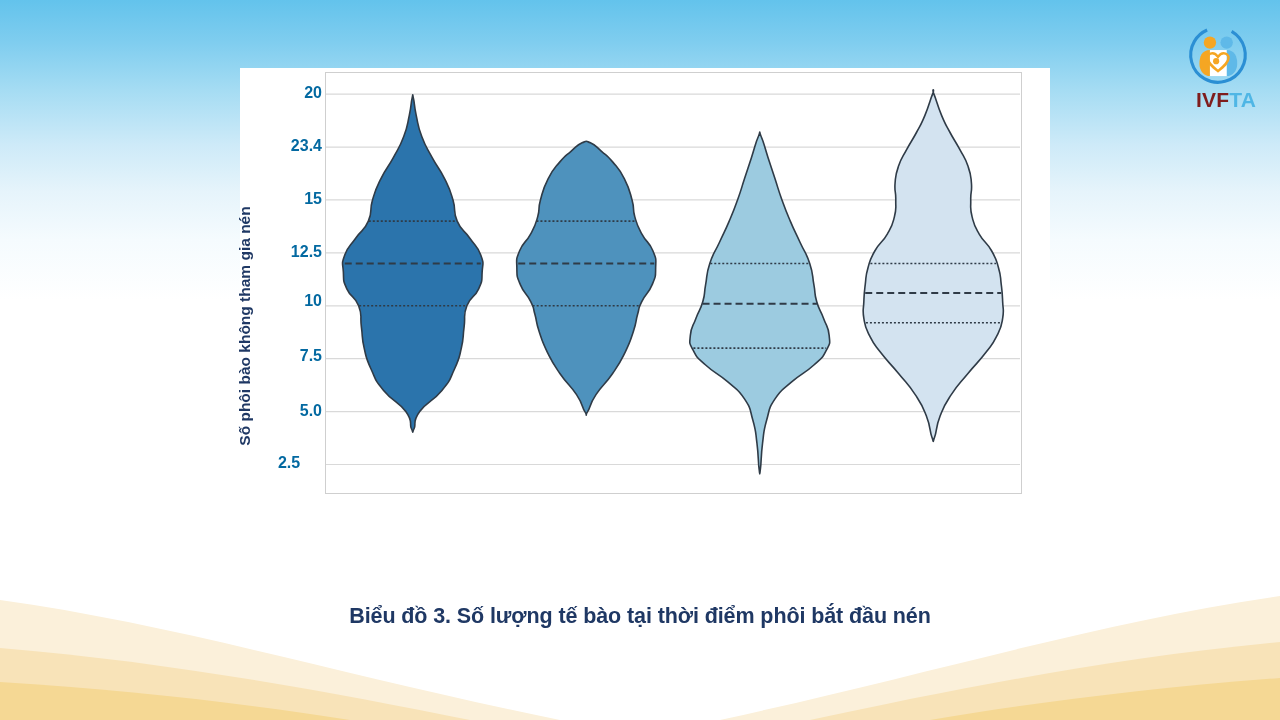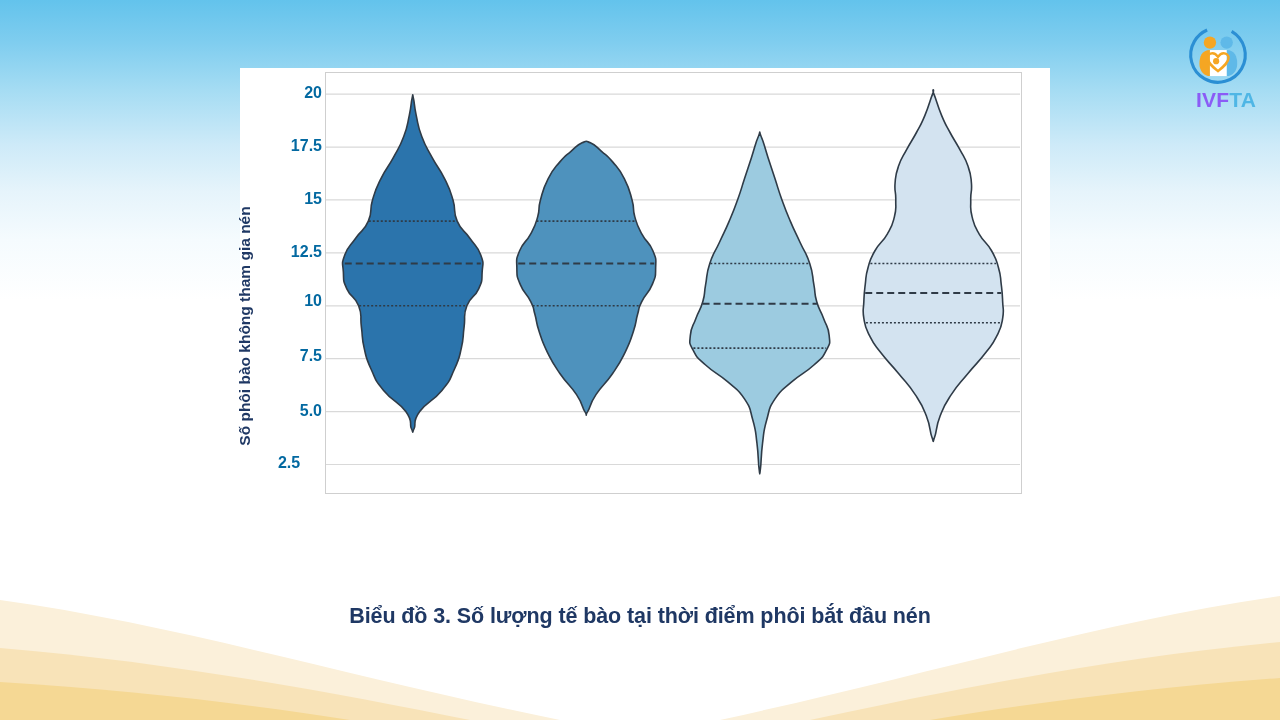--- a/index.html
+++ b/index.html
@@ -25,21 +25,21 @@
   
   #logo {
     position:absolute; left:1172px; top:24px; width:92px; height:92px;
     text-align:center;
   }
   #logo-mark { width:62px; height:62px; margin:0 auto; display:block; }
   #logo-text {
     font-size:21px; font-weight:bold; letter-spacing:.2px;
     margin-top:3px; line-height:1;
   }
-  #logo-text .ivf { color:#8b5cf6;margin-left:16px; }
+  #logo-text .ivf { color:#7f1d1d;margin-left:16px; }
   #logo-text .ta  { color:#4fb6e5;margin-top:39px; }
 
   
   #chart-card {
     position:absolute; left:240px; top:68px; width:810px; height:470px;
     background:#ffffff;
   }
   #chart-title-strip {
     position:absolute; left:86px; top:-8px; width:700px; height:10px;
     overflow:hidden; color:#3c3c3c; font-size:11px; text-align:center;
@@ -125,21 +125,21 @@
     <span id="y-axis-title-inner">Số phôi bào không tham gia nén</span>
   </div>
 
   <div id="ytick-col">
       <div class="ytick" style="top: 395.49px; text-align: center;">2.5</div>
       <div class="ytick" style="top: 342.586px;">5.0</div>
       <div class="ytick" style="top: 288px;">7.5</div>
       <div class="ytick" style="top: 233px;">10</div>
       <div class="ytick" style="top: 183.874px; text-align: right;">12.5</div>
       <div class="ytick" style="top: 130.97px;">15</div>
-      <div class="ytick" style="top: 78.0657px;">17.5</div>
+      <div class="ytick" style="top: 78.0657px;">23.4</div>
       <div class="ytick" style="top: 25.1616px;">20</div>
     </div>
 
   <div id="plot-frame">
     <svg id="plot-svg" width="694" height="419" viewBox="0 0 694 419">
         <line x1="0" x2="694" y1="391.49" y2="391.49" stroke="#d9d9d9" stroke-width="1.2"></line>
         <line x1="0" x2="694" y1="338.59" y2="338.59" stroke="#d9d9d9" stroke-width="1.2"></line>
         <line x1="0" x2="694" y1="285.68" y2="285.68" stroke="#d9d9d9" stroke-width="1.2"></line>
         <line x1="0" x2="694" y1="232.78" y2="232.78" stroke="#d9d9d9" stroke-width="1.2"></line>
         <line x1="0" x2="694" y1="179.87" y2="179.87" stroke="#d9d9d9" stroke-width="1.2"></line>

